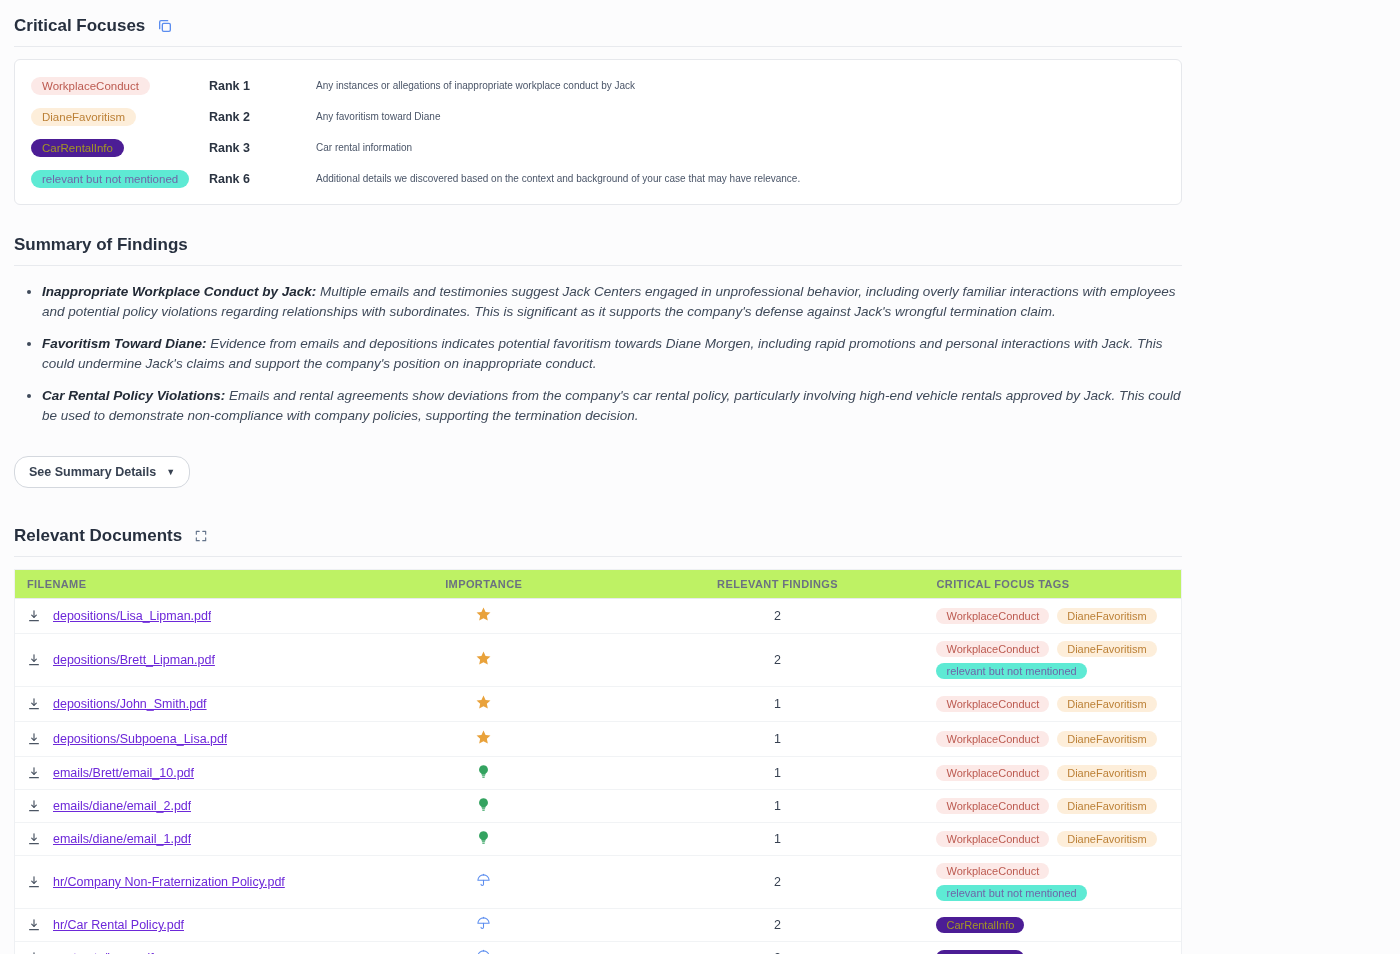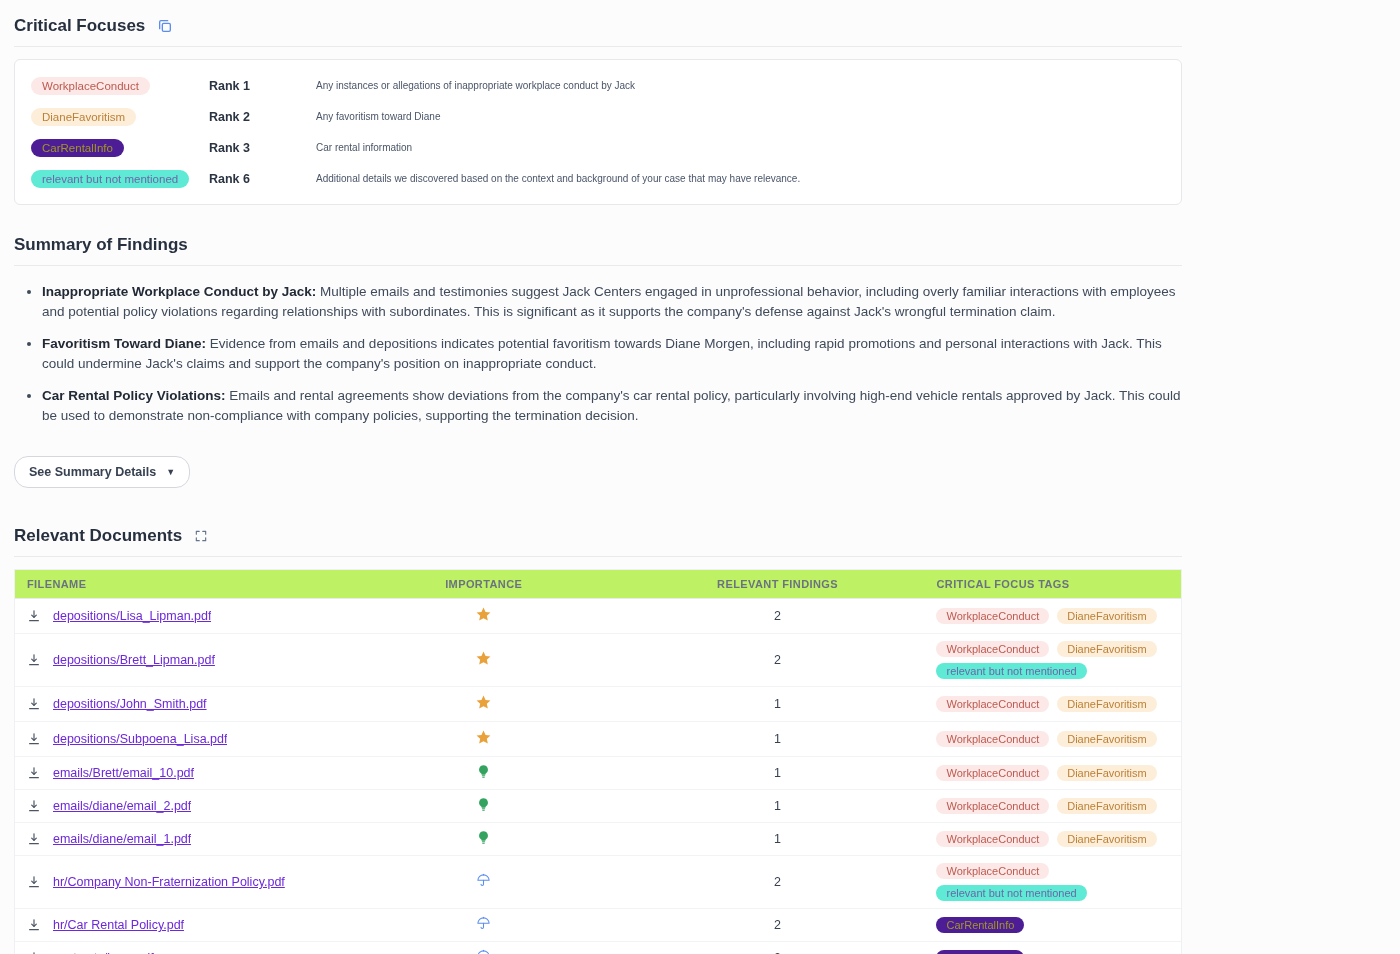--- a/index.html
+++ b/index.html
@@ -72,20 +72,21 @@
   .tag-sm { font-size: 11px; padding: 2px 10px; }
   .tag-red    { background: #fce9e7; color: #bc5a50; }
   .tag-amber  { background: #fdeeda; color: #bc8137; }
   .tag-yellow { background: #4c1d95; color: #a39624; }
   .tag-purple { background: #5eead4; color: #6e66a8; }
   
   .summary-section { margin-top: 26px; }
   .summary-bullets {
     margin: 16px 0 0 0;
     padding-left: 28px;
+    font-style: italic;
   }
   .summary-bullets li {
     font-size: 13.5px;
     line-height: 1.45;
     color: #3f4a5a;
     margin-bottom: 13px;
     max-width: 1350px;
   }
   .summary-bullets li b { color: #222a36; }
   .see-details-btn {

